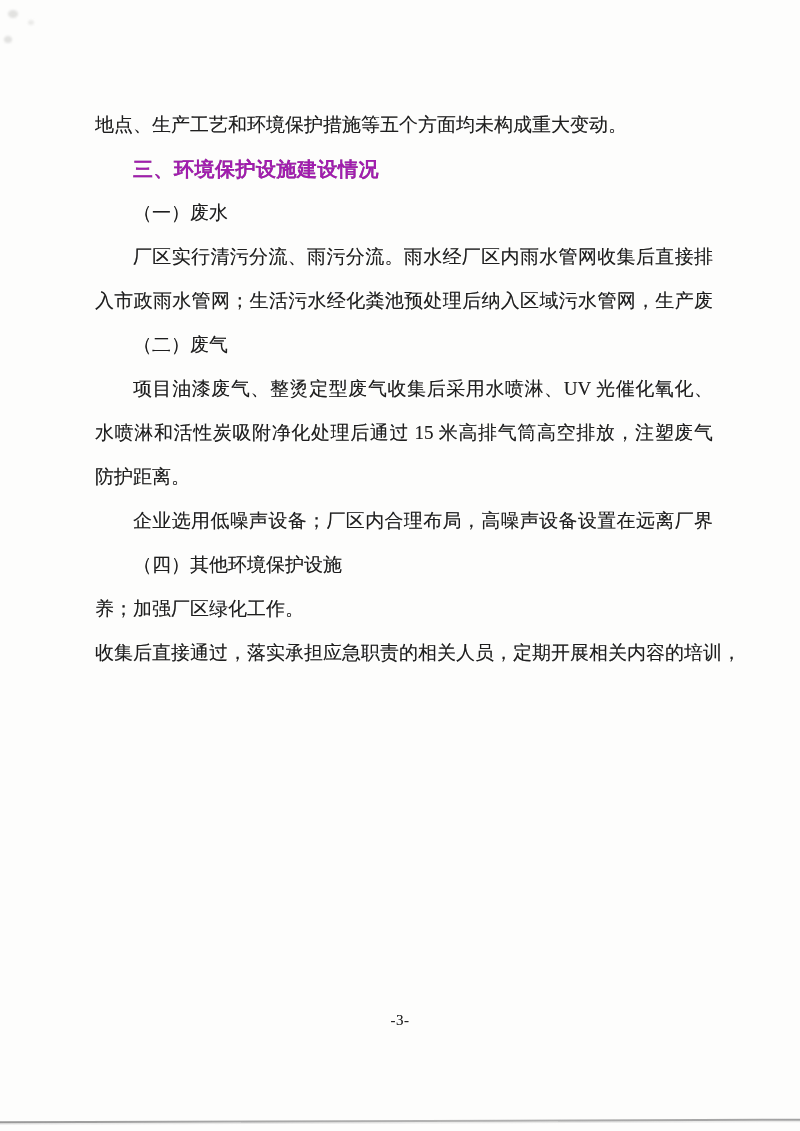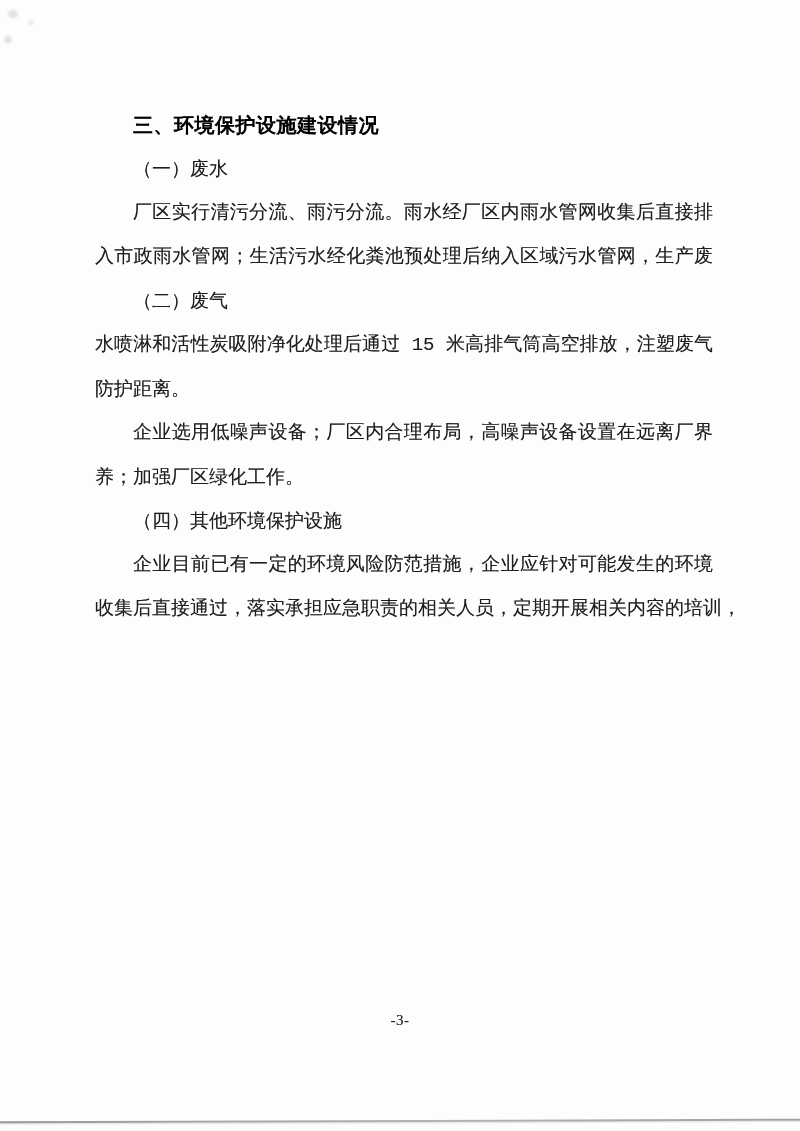--- a/index.html
+++ b/index.html
@@ -28,26 +28,26 @@
   }
   .line {
     height: 44px;
     line-height: 44px;
     font-size: 19px;
     white-space: nowrap;
     color: var(--ink);
     text-shadow: 0 0 0.6px rgba(30,30,30,0.45);
   }
   .line.indent { text-indent: 38px; }
-  .line.just { text-align: justify; text-align-last: justify; font-family: Liberation Mono, monospace; }
+  .line.just { text-align: justify; text-align-last: justify; }
   .line.heading {
     font-family: Liberation Serif, serif;
     font-weight: 700;
     font-size: 20px;
-    color: #000000;
+    color: #a21caf;
     letter-spacing: 0.5px;
   }
   .footer {
     position: absolute;
     top: 1012px; left: 0;
     width: 100%;
     text-align: center;
     font-size: 15px;
     letter-spacing: 0.5px;
     color: #222;
@@ -74,30 +74,31 @@
 </style>
 </head>
 <body>
 
 <div class="page">
   <div class="speck s1"></div>
   <div class="speck s2"></div>
   <div class="speck s3"></div>
 
   <div class="text-block" id="text-block">
+      <div class="line">地点、生产工艺和环境保护措施等五个方面均未构成重大变动。</div>
       <div class="line heading indent">三、环境保护设施建设情况</div>
       <div class="line indent">（一）废水</div>
       <div class="line indent just">厂区实行清污分流、雨污分流。雨水经厂区内雨水管网收集后直接排</div>
       <div class="line just">入市政雨水管网；生活污水经化粪池预处理后纳入区域污水管网，生产废</div>
       <div class="line indent">（二）废气</div>
+      <div class="line indent just">项目油漆废气、整烫定型废气收集后采用水喷淋、UV 光催化氧化、</div>
       <div class="line just">水喷淋和活性炭吸附净化处理后通过 15 米高排气筒高空排放，注塑废气</div>
       <div class="line">防护距离。</div>
       <div class="line indent just">企业选用低噪声设备；厂区内合理布局，高噪声设备设置在远离厂界</div>
+      <div class="line indent">（四）其他环境保护设施</div>
       <div class="line">养；加强厂区绿化工作。</div>
-      <div class="line indent">（四）其他环境保护设施</div>
-      <div class="line indent just">企业目前已有一定的环境风险防范措施，企业应针对可能发生的环境</div>
       <div class="line just">收集后直接通过，落实承担应急职责的相关人员，定期开展相关内容的培训，</div>
     </div>
 
   <div class="footer">-3-</div>
 
   <div class="scan-edge"></div>
 </div>
 
 </body></html>

